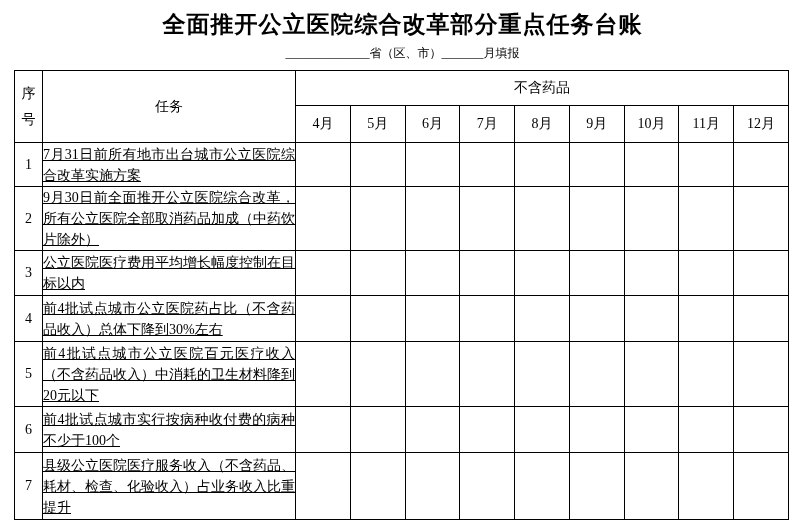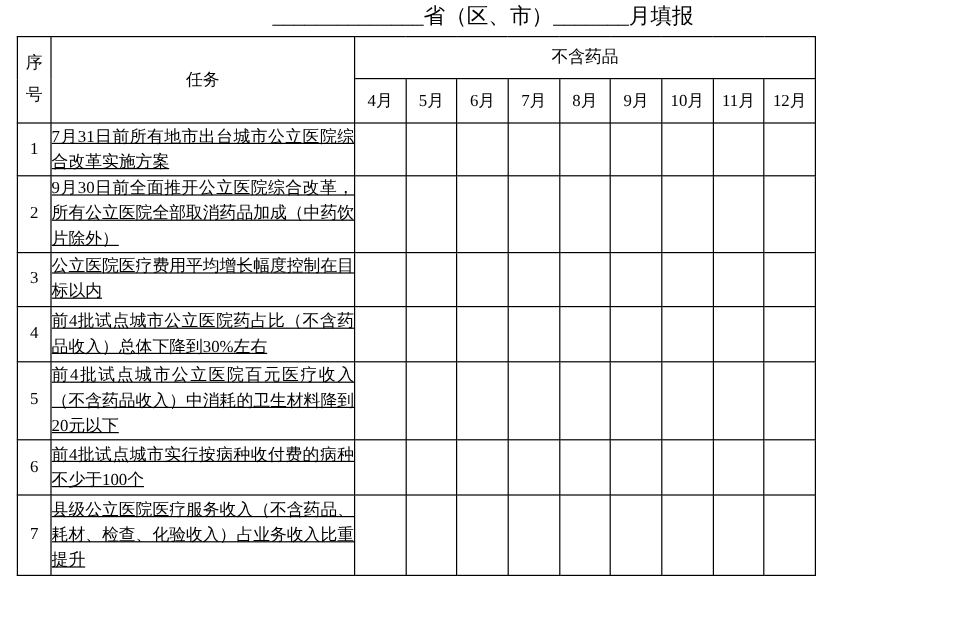--- a/index.html
+++ b/index.html
@@ -13,28 +13,28 @@
     margin: 10px 0 0 0;
     text-align: center;
     font-size: 23px;
     font-weight: bold;
     line-height: 30px;
     letter-spacing: 1px;
   }
   .doc-subtitle {
     margin-top: 3px;
     text-align: center;
-    font-size: 18px;
+    font-size: 12px;
     line-height: 20px;
   }
   .doc-subtitle .blank { letter-spacing: 0; }
   table.ledger {
     border-collapse: collapse;
     table-layout: fixed;
-    width: 666px;
+    width: 775px;
     margin: 7px 0 0 14px;
   }
   table.ledger th, table.ledger td {
     border: 1px solid #000000;
     padding: 0;
     font-size: 14px;
     font-weight: normal;
     vertical-align: middle;
     overflow: hidden;
   }
@@ -63,20 +63,21 @@
     text-justify: inter-ideograph;
     text-decoration: underline;
   }
   td.progress-cell { background: #ffffff; }
 </style>
 </head>
 <body>
 
 <div class="page">
 
+  <h1 class="doc-title">全面推开公立医院综合改革部分重点任务台账</h1>
 
   <div class="doc-subtitle"><span class="blank">______________</span><span>省（区、市）</span><span class="blank">_______</span><span>月填报</span>
   </div>
 
   <table class="ledger">
     <colgroup>
       <col class="c-index">
       <col class="c-task">
       <col>
         <col>

